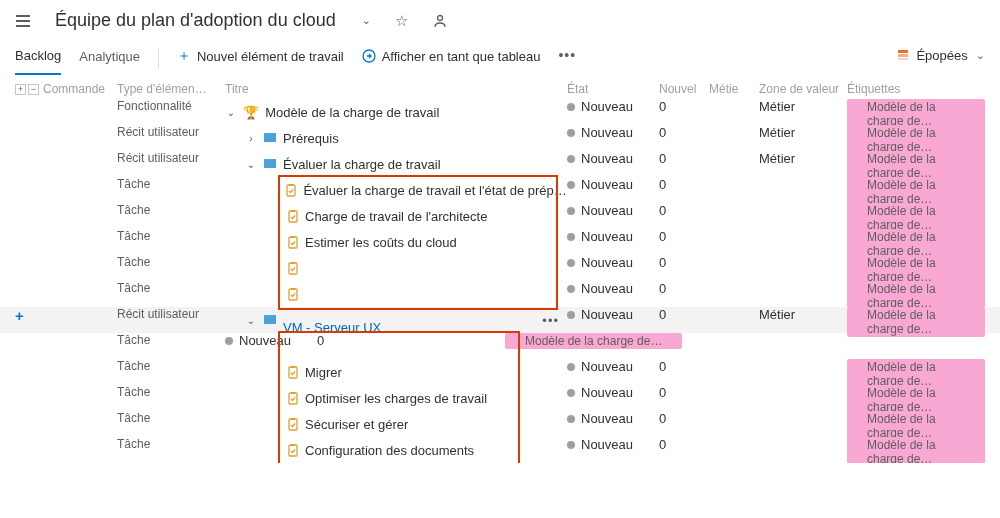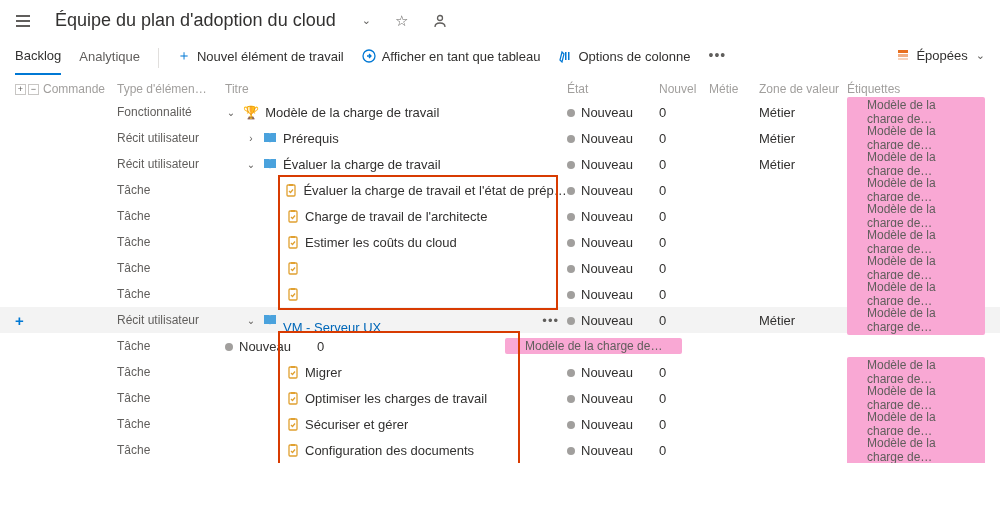--- a/index.html
+++ b/index.html
@@ -24,21 +24,21 @@
   .pm{ border:1px solid #c8c6c4; font-size:9px; width:11px; height:11px; display:inline-flex; align-items:center; justify-content:center; color:#605e5c;}
   .c-order{ width:74px;}
   .c-type{ width:108px;}
   .c-title{ width:342px;}
   .c-state{ width:92px;}
   .c-effort{ width:50px;}
   .c-prof{ width:50px;}
   .c-zone{ width:88px;}
   .c-tags{ flex:1;}
   .rows { }
-  .row { display:flex; align-items:center; padding:0 15px; height:26px; position:relative;}
+  .row { display:flex; align-items:flex-start; padding:0 15px; height:26px; position:relative;}
   .row.sel { background:#f3f3f3;}
   .row .c-expand{ color:#0078d4; font-size:15px;}
   .row .plus{ color:#0078d4; font-weight:bold; font-size:15px;}
   .row .typ{ color:#605e5c; font-size:12px;}
   .tcell{ display:flex; align-items:center; gap:6px; height:100%; overflow:hidden; white-space:nowrap;}
   .titletxt{ overflow:hidden; text-overflow:ellipsis; }
   .titletxt.link{ color:#0067b8;margin-top:15px;}
   .chv{ width:12px; font-size:10px; color:#605e5c; display:inline-block; text-align:center;}
   .wcup{ color:#5b3a8c;}
   .wbook{ color:#005eb8;}
@@ -85,30 +85,20 @@
   </div>
   <div class="tool">
     <span class="ic">
       <svg width="14" height="14" viewBox="0 0 14 14">
           <circle cx="7" cy="7" r="6" fill="none" stroke="#0078d4" stroke-width="1.3"></circle>
           <path d="M5 7l4 0 M7 5l2 2-2 2" fill="none" stroke="#0078d4" stroke-width="1.3"></path>
         </svg>
     </span>
     <span>Afficher en tant que tableau</span>
   </div>
-  <div class="tool">
-    <span class="ic">
-      <svg width="14" height="14" viewBox="0 0 14 14">
-          <path d="M2 11l2-8 2 2-2 8z" fill="none" stroke="#0078d4" stroke-width="1.2"></path>
-          <rect x="7" y="3" width="1.5" height="8" fill="#0078d4"></rect>
-          <rect x="10" y="3" width="1.5" height="8" fill="#0078d4"></rect>
-        </svg>
-    </span>
-    <span>Options de colonne</span>
-  </div>
   <div class="dots">•••</div>
   <div class="right">
     <span class="epic-ic">
       <svg width="14" height="14" viewBox="0 0 14 14">
           <rect x="2" y="2" width="10" height="3" fill="#e87020"></rect>
           <rect x="2" y="6" width="10" height="3" fill="#e87020" opacity=".55"></rect>
           <rect x="2" y="10" width="10" height="2" fill="#e87020" opacity=".3"></rect>
         </svg>
     </span>
     <span>Épopées</span>

